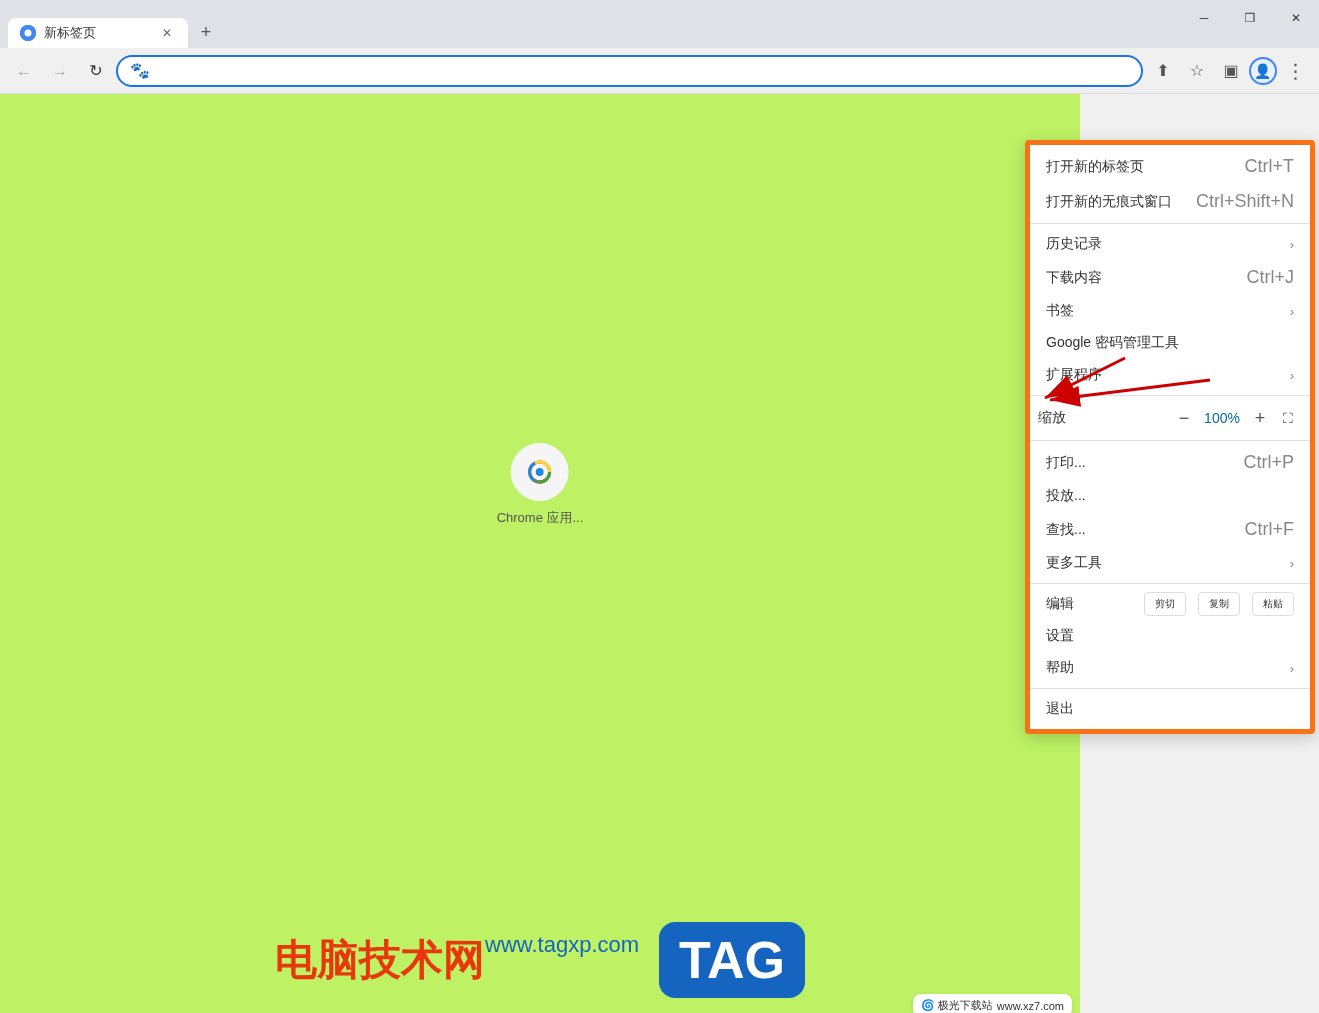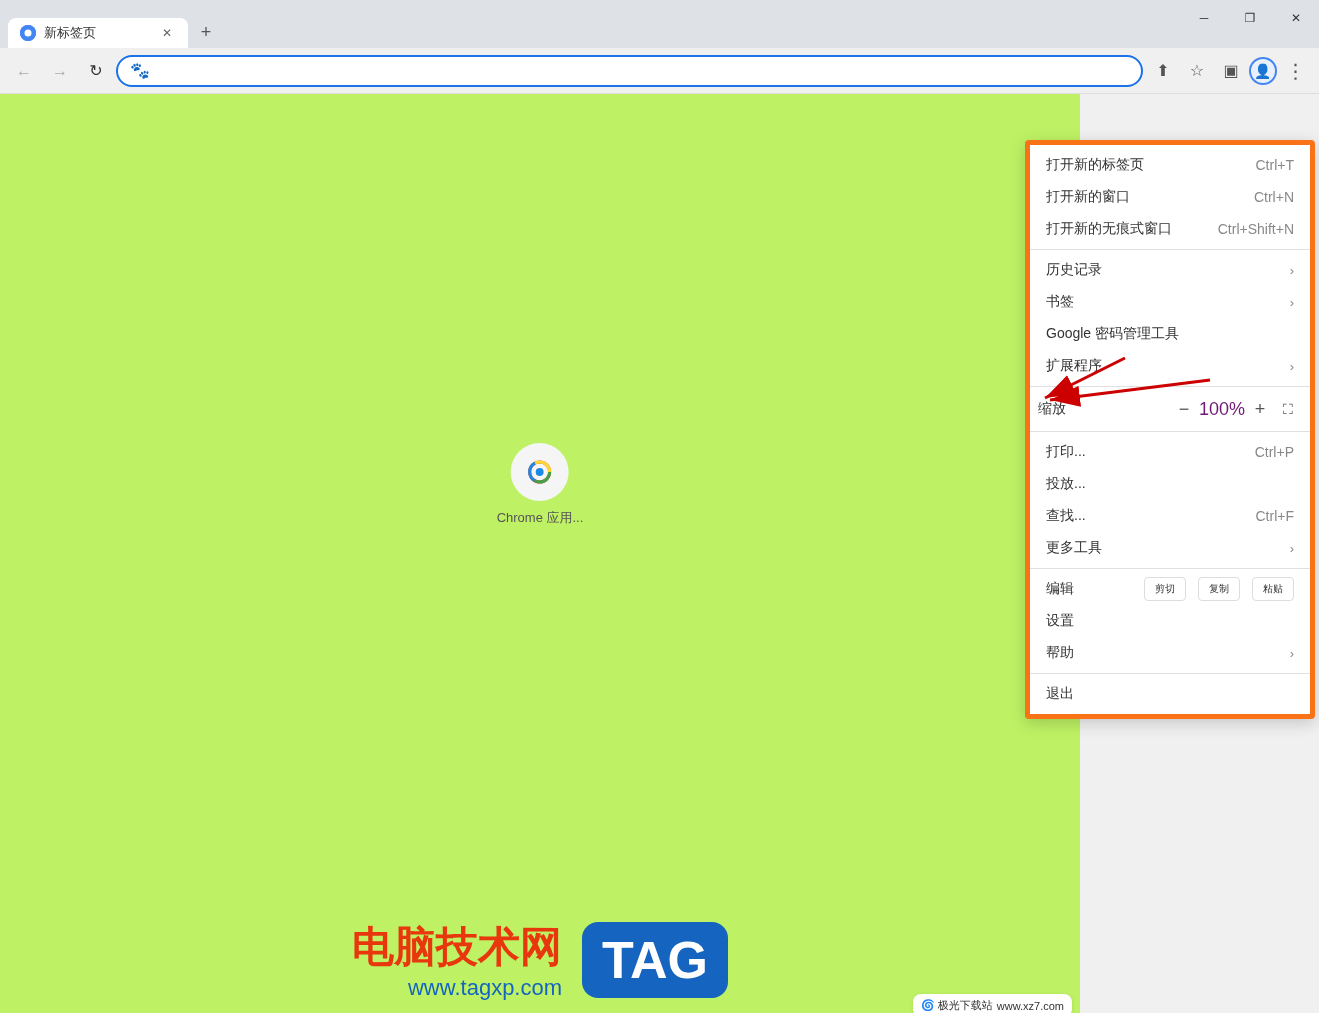--- a/index.html
+++ b/index.html
@@ -231,21 +231,21 @@
       display: flex;
       align-items: center;
       padding: 7px 16px;
       cursor: pointer;
       color: #333;
       position: relative;
     }
     .menu-item .label { flex: 1; }
     .menu-item .shortcut {
       color: #888;
-      font-size: 14px;
+      font-size: 18px;
       margin-left: 8px;
     }
     .menu-item .arrow {
       color: #888;
       font-size: 13px;
     }
     .menu-divider {
       height: 1px;
       background: #e0e0e0;
       margin: 4px 0;
@@ -264,22 +264,22 @@
       display: flex;
       align-items: center;
       justify-content: center;
       font-size: 18px;
       color: #555;
       cursor: pointer;
     }
     .zoom-value {
       width: 48px;
       text-align: center;
-      font-size: 18px;
-      color: #701a75;
+      font-size: 14px;
+      color: #0369a1;
     }
     .zoom-fullscreen {
       width: 28px;
       height: 28px;
       border-radius: 50%;
       display: flex;
       align-items: center;
       justify-content: center;
       font-size: 14px;
       cursor: pointer;
@@ -309,22 +309,22 @@
       left: 0;
       right: 0;
       height: 130px;
       display: flex;
       align-items: center;
       justify-content: center;
       gap: 20px;
     }
     .watermark-text {
       display: flex;
-      flex-direction: column;
-      align-items: flex-end;
+      flex-direction: row;
+      align-items: flex-start;
     }
     .watermark-title {
       font-size: 42px;
       font-weight: bold;
       color: #e8360d;
     }
     .watermark-url {
       font-size: 22px;
       color: #1565c0;
     }
@@ -465,31 +465,31 @@
     </div>
   </div>
 
   <div class="dropdown-menu" id="dropdown-menu">
 
   <div class="menu-item">
         <span class="label">打开新的标签页</span>
         <span class="shortcut">Ctrl+T</span>
       </div>
       <div class="menu-item">
-        <span class="label">打开新的窗口</span>
-        <span class="shortcut">Ctrl+N</span>
-      </div>
-      <div class="menu-item">
         <span class="label">打开新的无痕式窗口</span>
         <span class="shortcut">Ctrl+Shift+N</span>
       </div>
       <div class="menu-divider"></div>
       <div class="menu-item">
         <span class="label">历史记录</span>
         <span class="arrow">›</span>
+      </div>
+      <div class="menu-item">
+        <span class="label">下载内容</span>
+        <span class="shortcut">Ctrl+J</span>
       </div>
       <div class="menu-item">
         <span class="label">书签</span>
         <span class="arrow">›</span>
       </div>
       <div class="menu-item">
         <span class="label">Google 密码管理工具</span>
       </div>
       <div class="menu-item">
         <span class="label">扩展程序</span>

